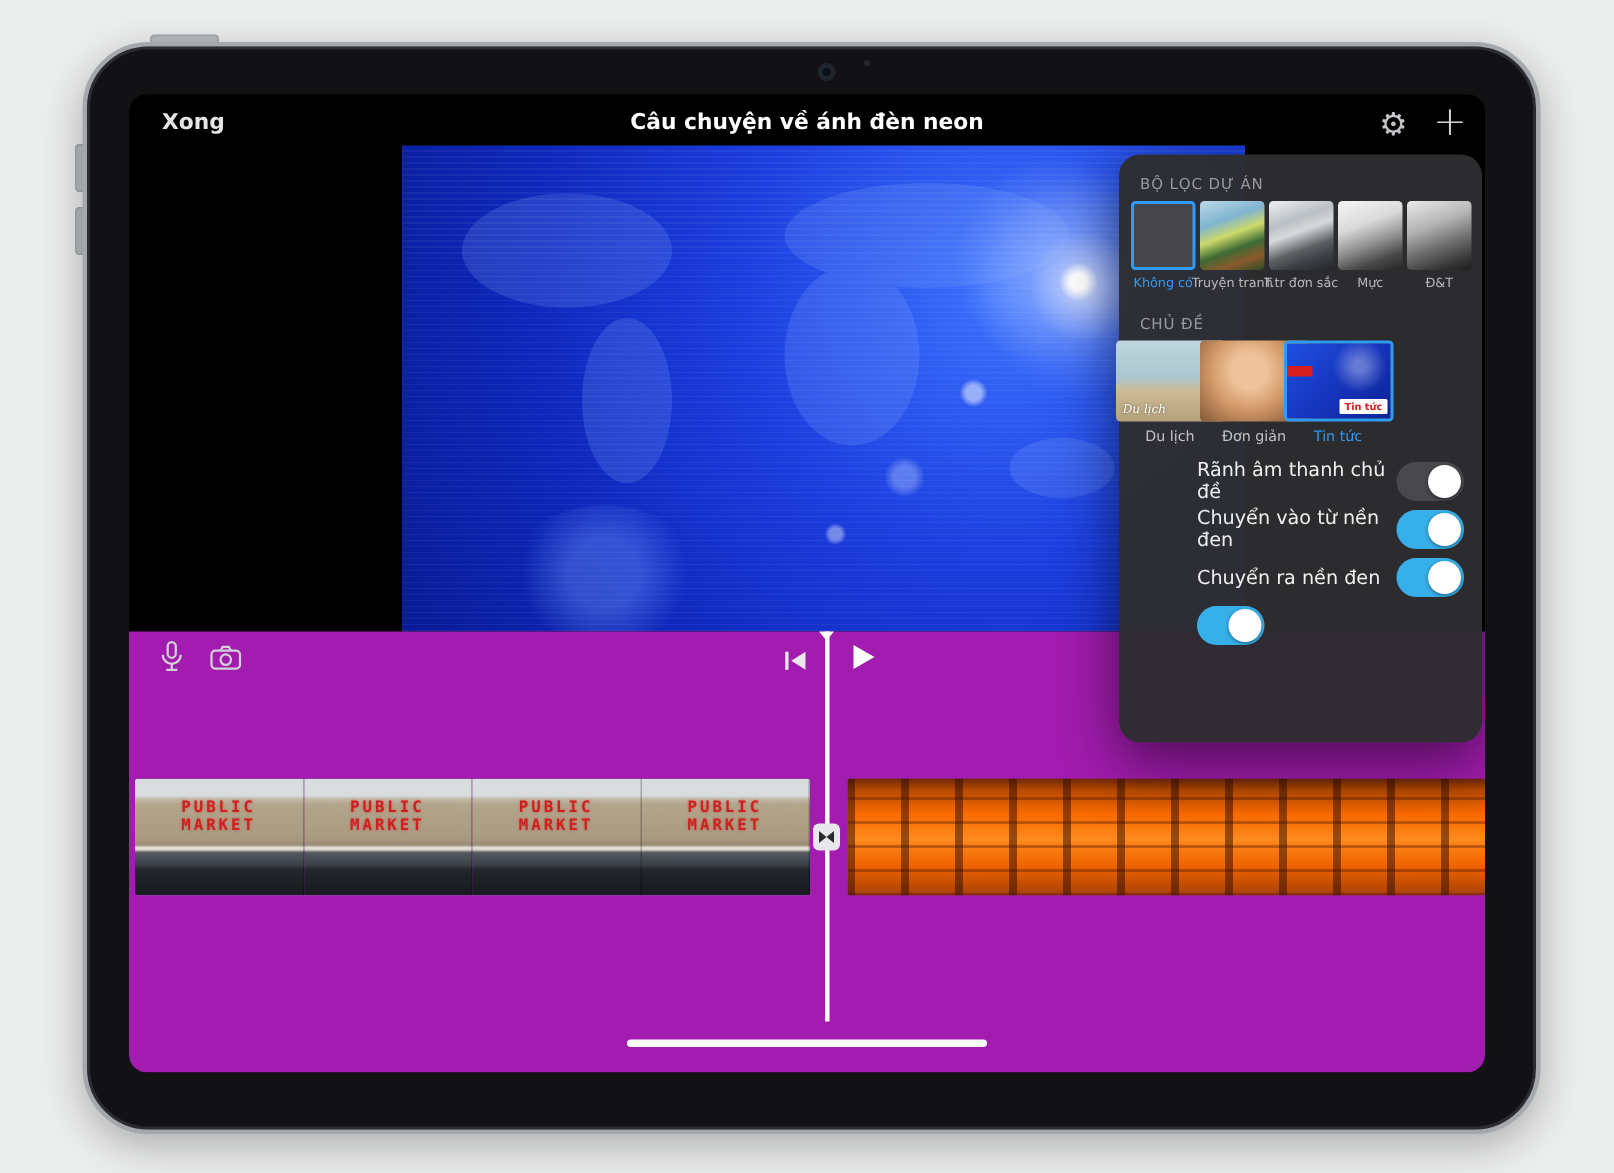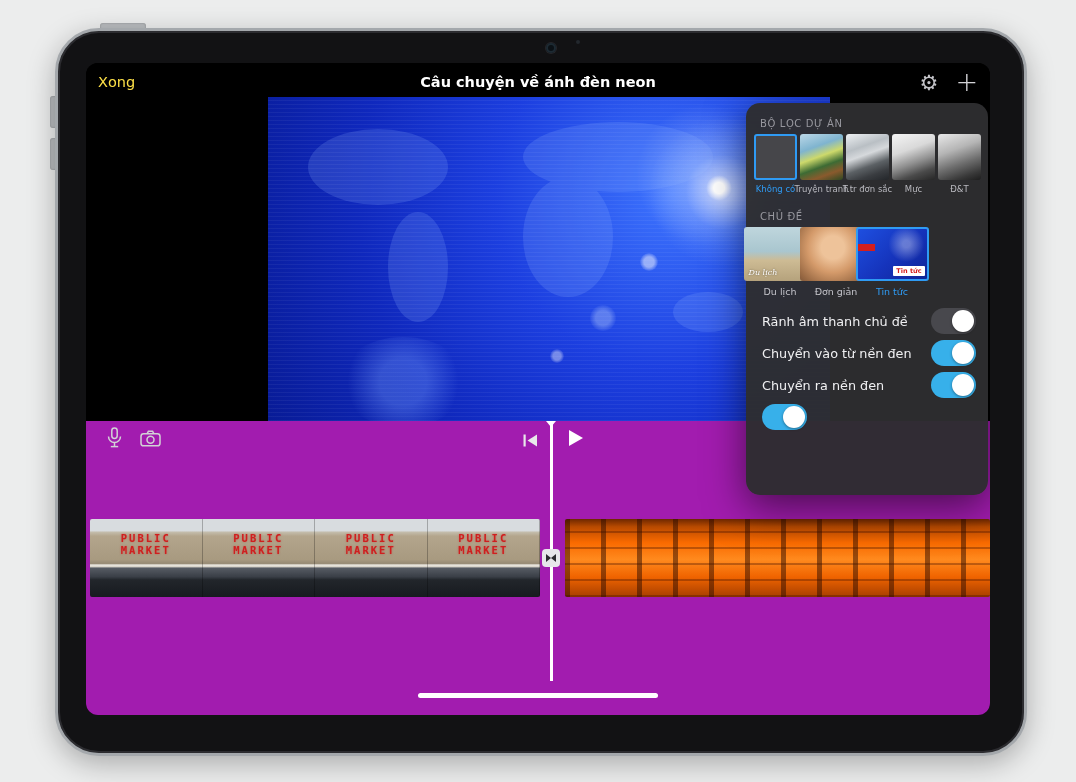--- a/index.html
+++ b/index.html
@@ -26,21 +26,21 @@
   .camera-dot{position:absolute;left:518px;top:9px;width:4px;height:4px;border-radius:50%;background:#23282d;}
 
   
   .screen{
     position:absolute;left:28px;top:32px;width:904px;height:652px;
     background:#000;border-radius:12px;overflow:hidden;
   }
 
   
   .navbar{position:absolute;left:0;top:0;width:100%;height:40px;z-index:20;}
-  .done{position:absolute;left:12px;top:11px;color:#fde047;font-size:14.5px;font-weight:400;cursor:pointer;}
+  .done{position:absolute;left:22px;top:11px;color:#e5e5e5;font-size:14.5px;font-weight:700;cursor:pointer;}
   .nav-title{position:absolute;left:0;right:0;top:11px;text-align:center;color:#fff;font-size:14.5px;font-weight:600;}
   .nav-icons{position:absolute;right:12px;top:0;height:40px;display:flex;align-items:center;gap:17px;}
   .gear{color:#c9c9ce;font-size:21px;line-height:1;cursor:pointer;}
   .plus{color:#d8d8dc;font-size:27px;font-weight:300;line-height:1;margin-top:-3px;cursor:pointer;}
 
   
   .viewer{position:absolute;left:0;top:0;width:904px;height:358px;background:#000;}
   .video{
     position:absolute;left:182px;top:34px;width:562px;height:324px;overflow:hidden;
     background:
@@ -122,21 +122,21 @@
     font-family:"DejaVu Serif","Liberation Serif",serif;text-shadow:0 0 2px rgba(0,0,0,.5);}
   .t-simple{background:radial-gradient(circle at 45% 38%, #eec39a 0 22%, #d49a6a 48%, #9a6a44 78%, #6d4830 100%);}
   .t-news{background:
       radial-gradient(circle at 70% 30%, rgba(255,255,255,.35) 0 6%, rgba(255,255,255,0) 30%),
       linear-gradient(135deg,#1e4fe0 0%,#1533bb 55%,#0e2496 100%);}
   .t-news .newsbar{position:absolute;left:0;top:30%;width:26%;height:14%;background:#d41e1e;}
   .t-news .overlay{position:absolute;right:2px;bottom:3px;background:#fff;color:#d41e1e;
     font-size:6.5px;font-weight:bold;padding:1px 3px;border-radius:1px;}
 
   .toggles{margin-top:8px;}
-  .toggle-row{height:32px;display:flex;align-items:center;justify-content:space-between;padding:0 12px 0 16px;}
+  .toggle-row{height:32px;display:flex;align-items:center;justify-content:space-between;padding:0 12px 0 16px;margin-left:36px;}
   .toggle-label{font-size:12.8px;color:#f0f0f2;}
   .switch{width:45px;height:26px;border-radius:13px;position:relative;flex:0 0 auto;cursor:pointer;}
   .switch[data-state="on"]{background:#37b0ea;}
   .switch[data-state="off"]{background:#48484d;}
   .knob{position:absolute;top:2px;right:2px;width:22px;height:22px;border-radius:50%;background:#fff;
     box-shadow:0 1px 3px rgba(0,0,0,.4);}
 </style>
 </head>
 <body>
 

